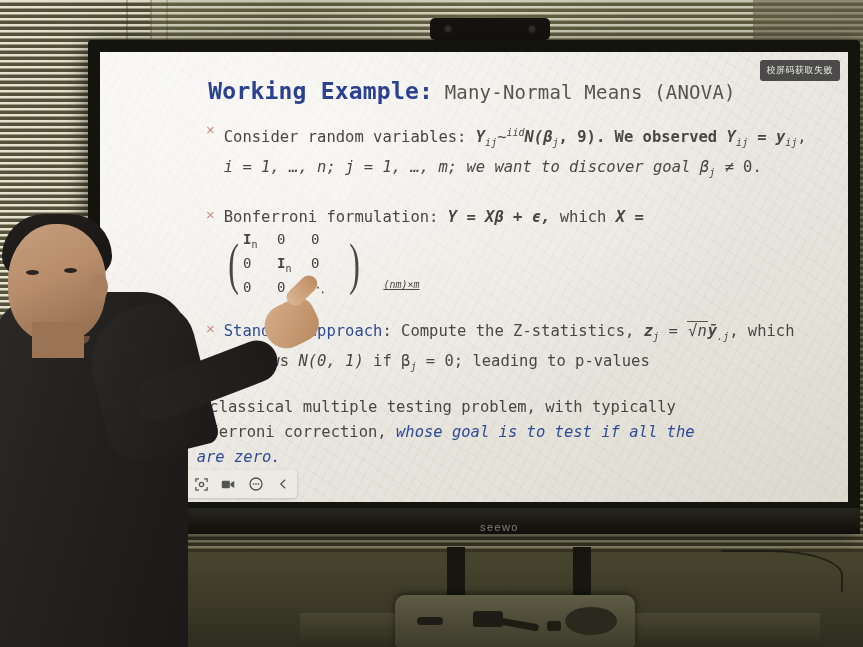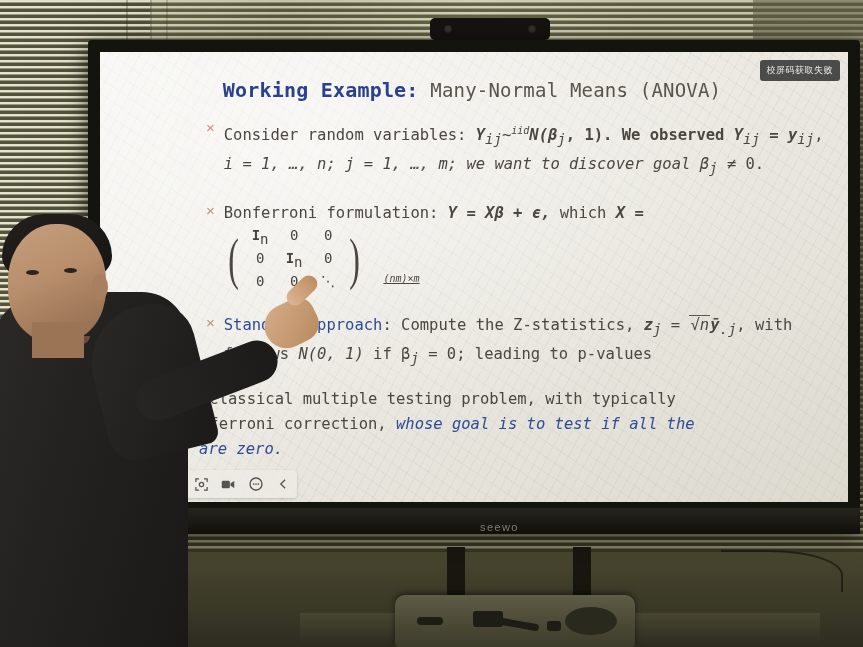--- a/index.html
+++ b/index.html
@@ -73,42 +73,42 @@
     overflow:hidden;}
   .glare{position:absolute;left:-10%;top:-20%;width:60%;height:150%;
     background:linear-gradient(100deg, rgba(255,255,255,.42), rgba(255,255,255,0) 70%);
     transform:rotate(6deg);pointer-events:none;}
 
   .slide{position:relative;padding:26px 18px 0 14px;color:#4a4741;
     font-family:"DejaVu Sans Mono","Liberation Mono",monospace;}
 
   .title{text-align:center;font-size:19px;letter-spacing:.2px;margin-bottom:16px;
     white-space:nowrap;}
-  .title .hl{color:#29418f;font-weight:bold;font-size:20px;}
+  .title .hl{color:#29418f;font-weight:bold;font-size:23px;}
   .title .rest{color:#57544c;}
 
   .bullet-row{display:flex;align-items:flex-start;margin:0 0 12px 0;padding-left:92px;}
   .bullet-row.b2{margin-top:20px;}
   .bullet-row.b3{margin-top:22px;}
   .xmark{color:#c98a84;font-size:15px;line-height:20px;margin-right:9px;flex:0 0 auto;
     font-family:"Liberation Sans",sans-serif;}
   .btext{font-size:15.5px;line-height:25px;color:#4a4741;}
   .btext .blue{color:#2f4a97;}
   .it{font-style:italic;}
   .bi{font-weight:bold;font-style:italic;}
   .bb{font-weight:bold;}
-  .small{font-size:14px;vertical-align:sub;}
+  .small{font-size:10px;vertical-align:sub;}
   .sup{font-size:10px;vertical-align:super;font-style:italic;}
   .frac-sqrt{border-top:1px solid #5a564d;padding:0 1px;}
 
   .matrix-line{display:inline-flex;align-items:center;vertical-align:middle;}
   .paren{font-size:58px;line-height:0;font-family:"Liberation Serif",serif;color:#4a4741;
     transform:scaleX(.55);display:inline-block;}
   .mgrid{display:inline-grid;grid-template-columns:repeat(3,34px);
-    font-size:14px;line-height:19px;text-align:center;color:#46433d;}
+    font-size:14px;line-height:19px;text-align:left;color:#46433d;}
   .msub{font-size:10px;font-style:italic;align-self:flex-end;padding-top:26px;margin-left:19px;text-decoration:underline;}
 
   .centered-eq{text-align:center;font-size:15.5px;margin:10px 0 0 0;color:#4a4741;padding-left:40px;}
 
   .para{font-size:15.5px;line-height:25px;color:#4a4741;padding-left:30px;margin-top:16px;}
   .para .blue{color:#2f4a97;}
 
   
   .watermark{position:absolute;right:24px;bottom:18px;text-align:left;
     font-family:"Liberation Sans",sans-serif;color:#a9a69c;opacity:.72;line-height:1.35;}
@@ -200,21 +200,21 @@
     <div class="slide">
 
       <div class="title">
         <span class="hl">Working Example:</span>
         <span class="rest">Many-Normal Means  (ANOVA)</span>
       </div>
 
       <div class="bullet-row b1">
         <span class="xmark">×</span>
         <span class="btext">
-          <span>Consider random variables: </span><span class="bi">Y</span><span class="small it">ij</span><span>~</span><span class="sup">iid</span><span class="bi">N(β</span><span class="small it">j</span><span class="bb">, 1). We observed </span><span class="bi">Y</span><span class="small it">ij</span><span class="bi"> = y</span><span class="small it">ij</span><span>,</span>
+          <span>Consider random variables: </span><span class="bi">Y</span><span class="small it">ij</span><span>~</span><span class="sup">iid</span><span class="bi">N(β</span><span class="small it">j</span><span class="bb">, 9). We observed </span><span class="bi">Y</span><span class="small it">ij</span><span class="bi"> = y</span><span class="small it">ij</span><span>,</span>
           <br>
           <span class="it">i = 1, …, n;  j = 1, …, m;  we want to discover goal β</span><span class="small it">j</span><span> ≠ 0.</span>
         </span>
       </div>
 
       <div class="bullet-row b2">
         <span class="xmark">×</span>
         <span class="btext">
           <span>Bonferroni formulation: </span><span class="bi">Y = Xβ + ϵ,</span><span> which </span><span class="bi">X =</span><span class="matrix-line">
               <span class="paren">(</span>
@@ -231,21 +231,21 @@
               </span>
               <span class="paren">)</span>
               <span class="msub">(nm)×m</span>
             </span>
         </span>
       </div>
 
       <div class="bullet-row b3">
         <span class="xmark">×</span>
         <span class="btext">
-          <span class="blue">Standard approach</span><span>: Compute the Z-statistics, </span><span class="bi">z</span><span class="small it">j</span><span> = </span><span class="it frac-sqrt">√n</span><span class="bi">ȳ</span><span class="small it">.j</span><span>, with</span>
+          <span class="blue">Standard approach</span><span>: Compute the Z-statistics, </span><span class="bi">z</span><span class="small it">j</span><span> = </span><span class="it frac-sqrt">√n</span><span class="bi">ȳ</span><span class="small it">.j</span><span>, which</span>
           <br>
           <span>follows </span><span class="it">N(0, 1)</span><span> if β</span><span class="small it">j</span><span> = 0; leading to p-values</span>
         </span>
       </div>
 
 
       <div class="para">
         <span>… is a classical multiple testing problem, with typically</span><br>
         <span>the Bonferroni correction, </span><span class="blue it">whose goal is to test if all the</span><br>
         <span class="blue bi">β</span><span class="blue small it">j</span><span class="blue it">' s are zero.</span>

